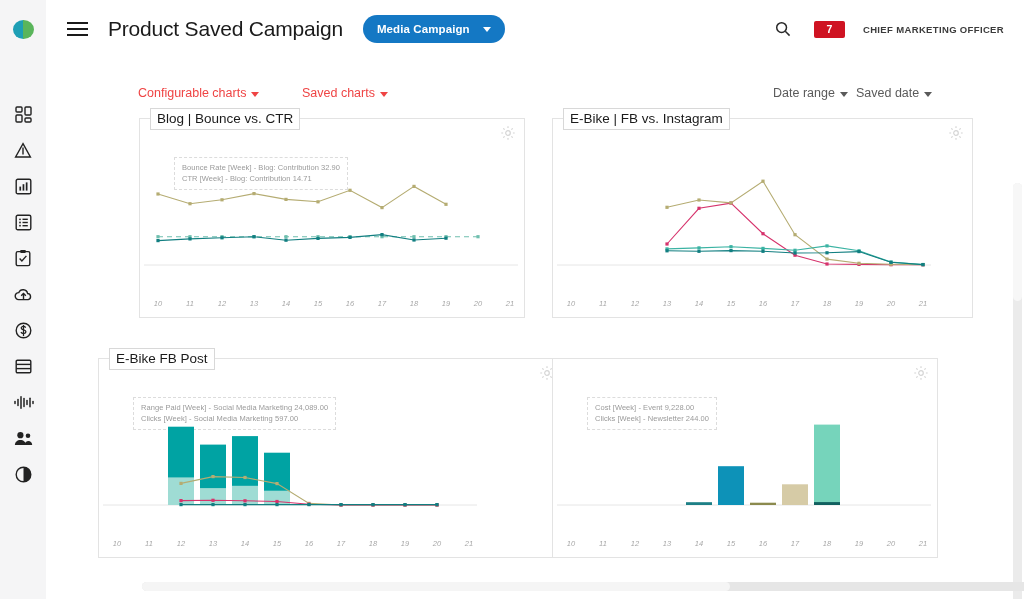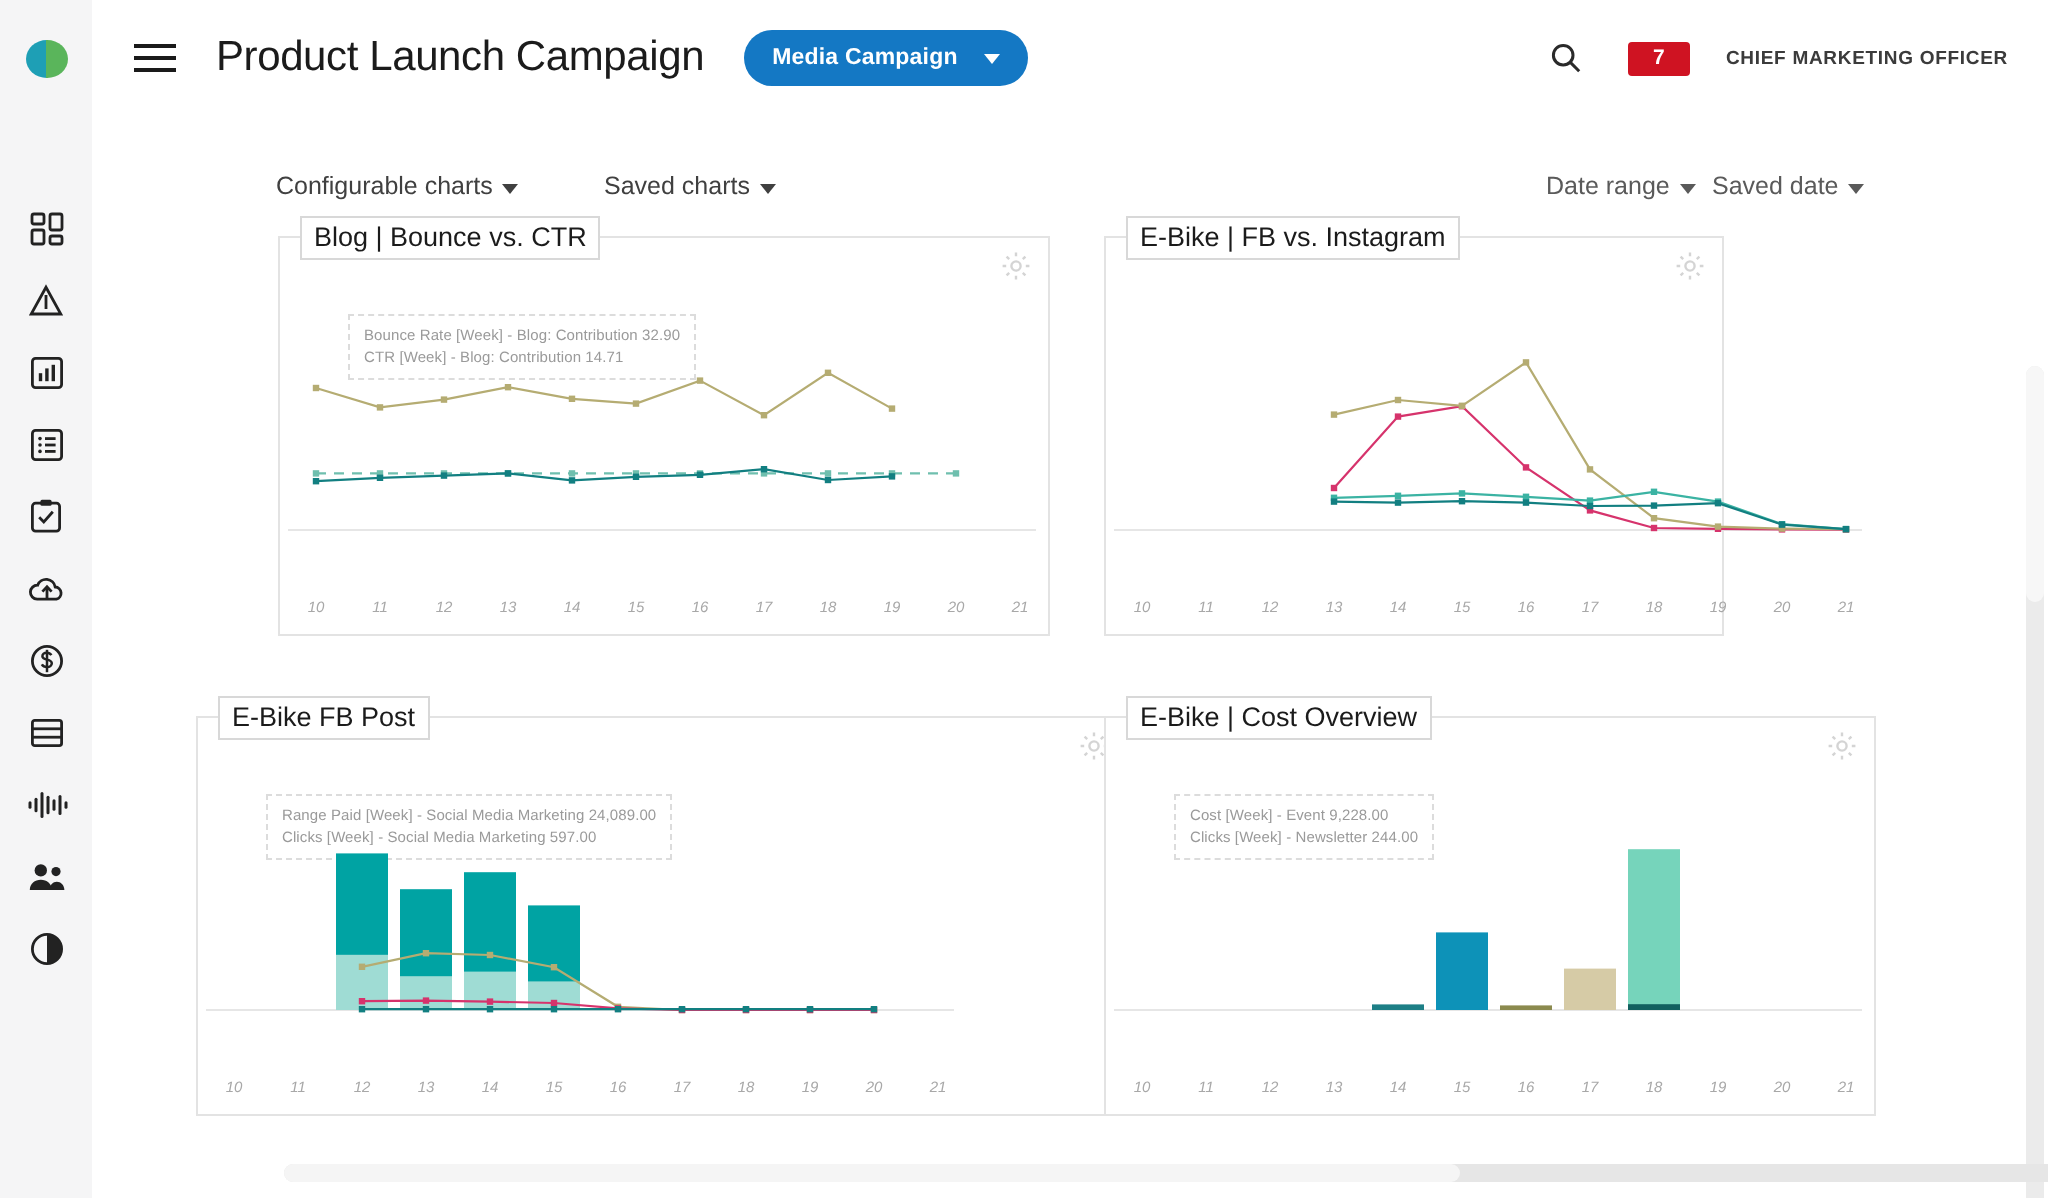--- a/index.html
+++ b/index.html
@@ -116,21 +116,21 @@
     width: 978px; height: 541px;
     background: #ffffff;
     overflow: hidden;
   }
 
   .filterbar {
     position: absolute; left: 0; top: 24px; width: 978px; height: 28px;
   }
   .filter-link {
     position: absolute;
-    font-size: 12.5px; color: #404040; cursor: pointer;
+    font-size: 12.5px; color: #ef4444; cursor: pointer;
     display: flex; align-items: center; gap: 5px;
     white-space: nowrap;
   }
   .filter-link.muted { color: #5a5a5a; }
   .filter-link .caret {
     width: 0; height: 0;
     border-left: 4px solid transparent;
     border-right: 4px solid transparent;
     border-top: 5px solid currentColor;
     margin-top: 2px;
@@ -140,21 +140,21 @@
   #f-range  { left: 727px; top: 4px; }
   #f-custom { left: 810px; top: 4px; }
 
   
   .panel {
     position: absolute;
     border: 1px solid #e3e3e3;
     background: #ffffff;
   }
   #panel-1 { left: 52px;  top: 60px;  width: 386px; height: 200px; margin-left: 41px; }
-  #panel-2 { left: 506px; top: 60px;  width: 310px; height: 200px; }
+  #panel-2 { left: 506px; top: 60px;  width: 421px; height: 200px; }
   #panel-3 { left: 52px;  top: 300px; width: 466px; height: 200px; }
   #panel-4 { left: 506px; top: 300px; width: 386px; height: 200px; }
 
   .panel-title {
     position: absolute; left: 10px; top: -11px;
     background: #ffffff;
     border: 1px solid #d8d8d8;
     padding: 1px 6px 2px 6px;
     font-size: 13.5px; color: #1b1b1b;
     white-space: nowrap;
@@ -223,21 +223,21 @@
           <div class="leaf-r"></div>
       </div>
     </div>
 
     <div class="hamburger">
       <span></span>
         <span></span>
         <span></span>
     </div>
 
-    <div class="page-title">Product Launch Campaign</div>
+    <div class="page-title">Product Saved Campaign</div>
 
     <button class="create-btn">
       <span>Media Campaign</span>
       <span class="caret"></span>
     </button>
 
     <div class="topbar-right">
       <div class="search-btn">
         <svg width="16" height="16" viewBox="0 0 16 16" fill="none" stroke="#2a2a2a" stroke-width="1.5">
           <circle cx="6.6" cy="6.6" r="4.9"></circle>
@@ -593,21 +593,20 @@
           <span style="left: 210px;">16</span>
           <span style="left: 242px;">17</span>
           <span style="left: 274px;">18</span>
           <span style="left: 306px;">19</span>
           <span style="left: 338px;">20</span>
           <span style="left: 370px;">21</span>
         </div>
     </div>
 
     <div class="panel" id="panel-4">
-      <div class="panel-title">E-Bike | Cost Overview</div>
       <div class="panel-gear">
         <svg width="16" height="16" viewBox="0 0 16 16" fill="none" stroke="#9a9a9a" stroke-width="1.2">
           <circle cx="8" cy="8" r="2.3"></circle>
           <path d="M8 1.3v1.8M8 12.9v1.8M1.3 8h1.8M12.9 8h1.8M3.3 3.3l1.3 1.3M11.4 11.4l1.3 1.3M12.7 3.3l-1.3 1.3M4.6 11.4l-1.3 1.3"></path>
         </svg>
       </div>
       <div class="legend">
         <div>Cost [Week] - Event 9,228.00</div>
         <div>Clicks [Week] - Newsletter 244.00</div>
       </div>

